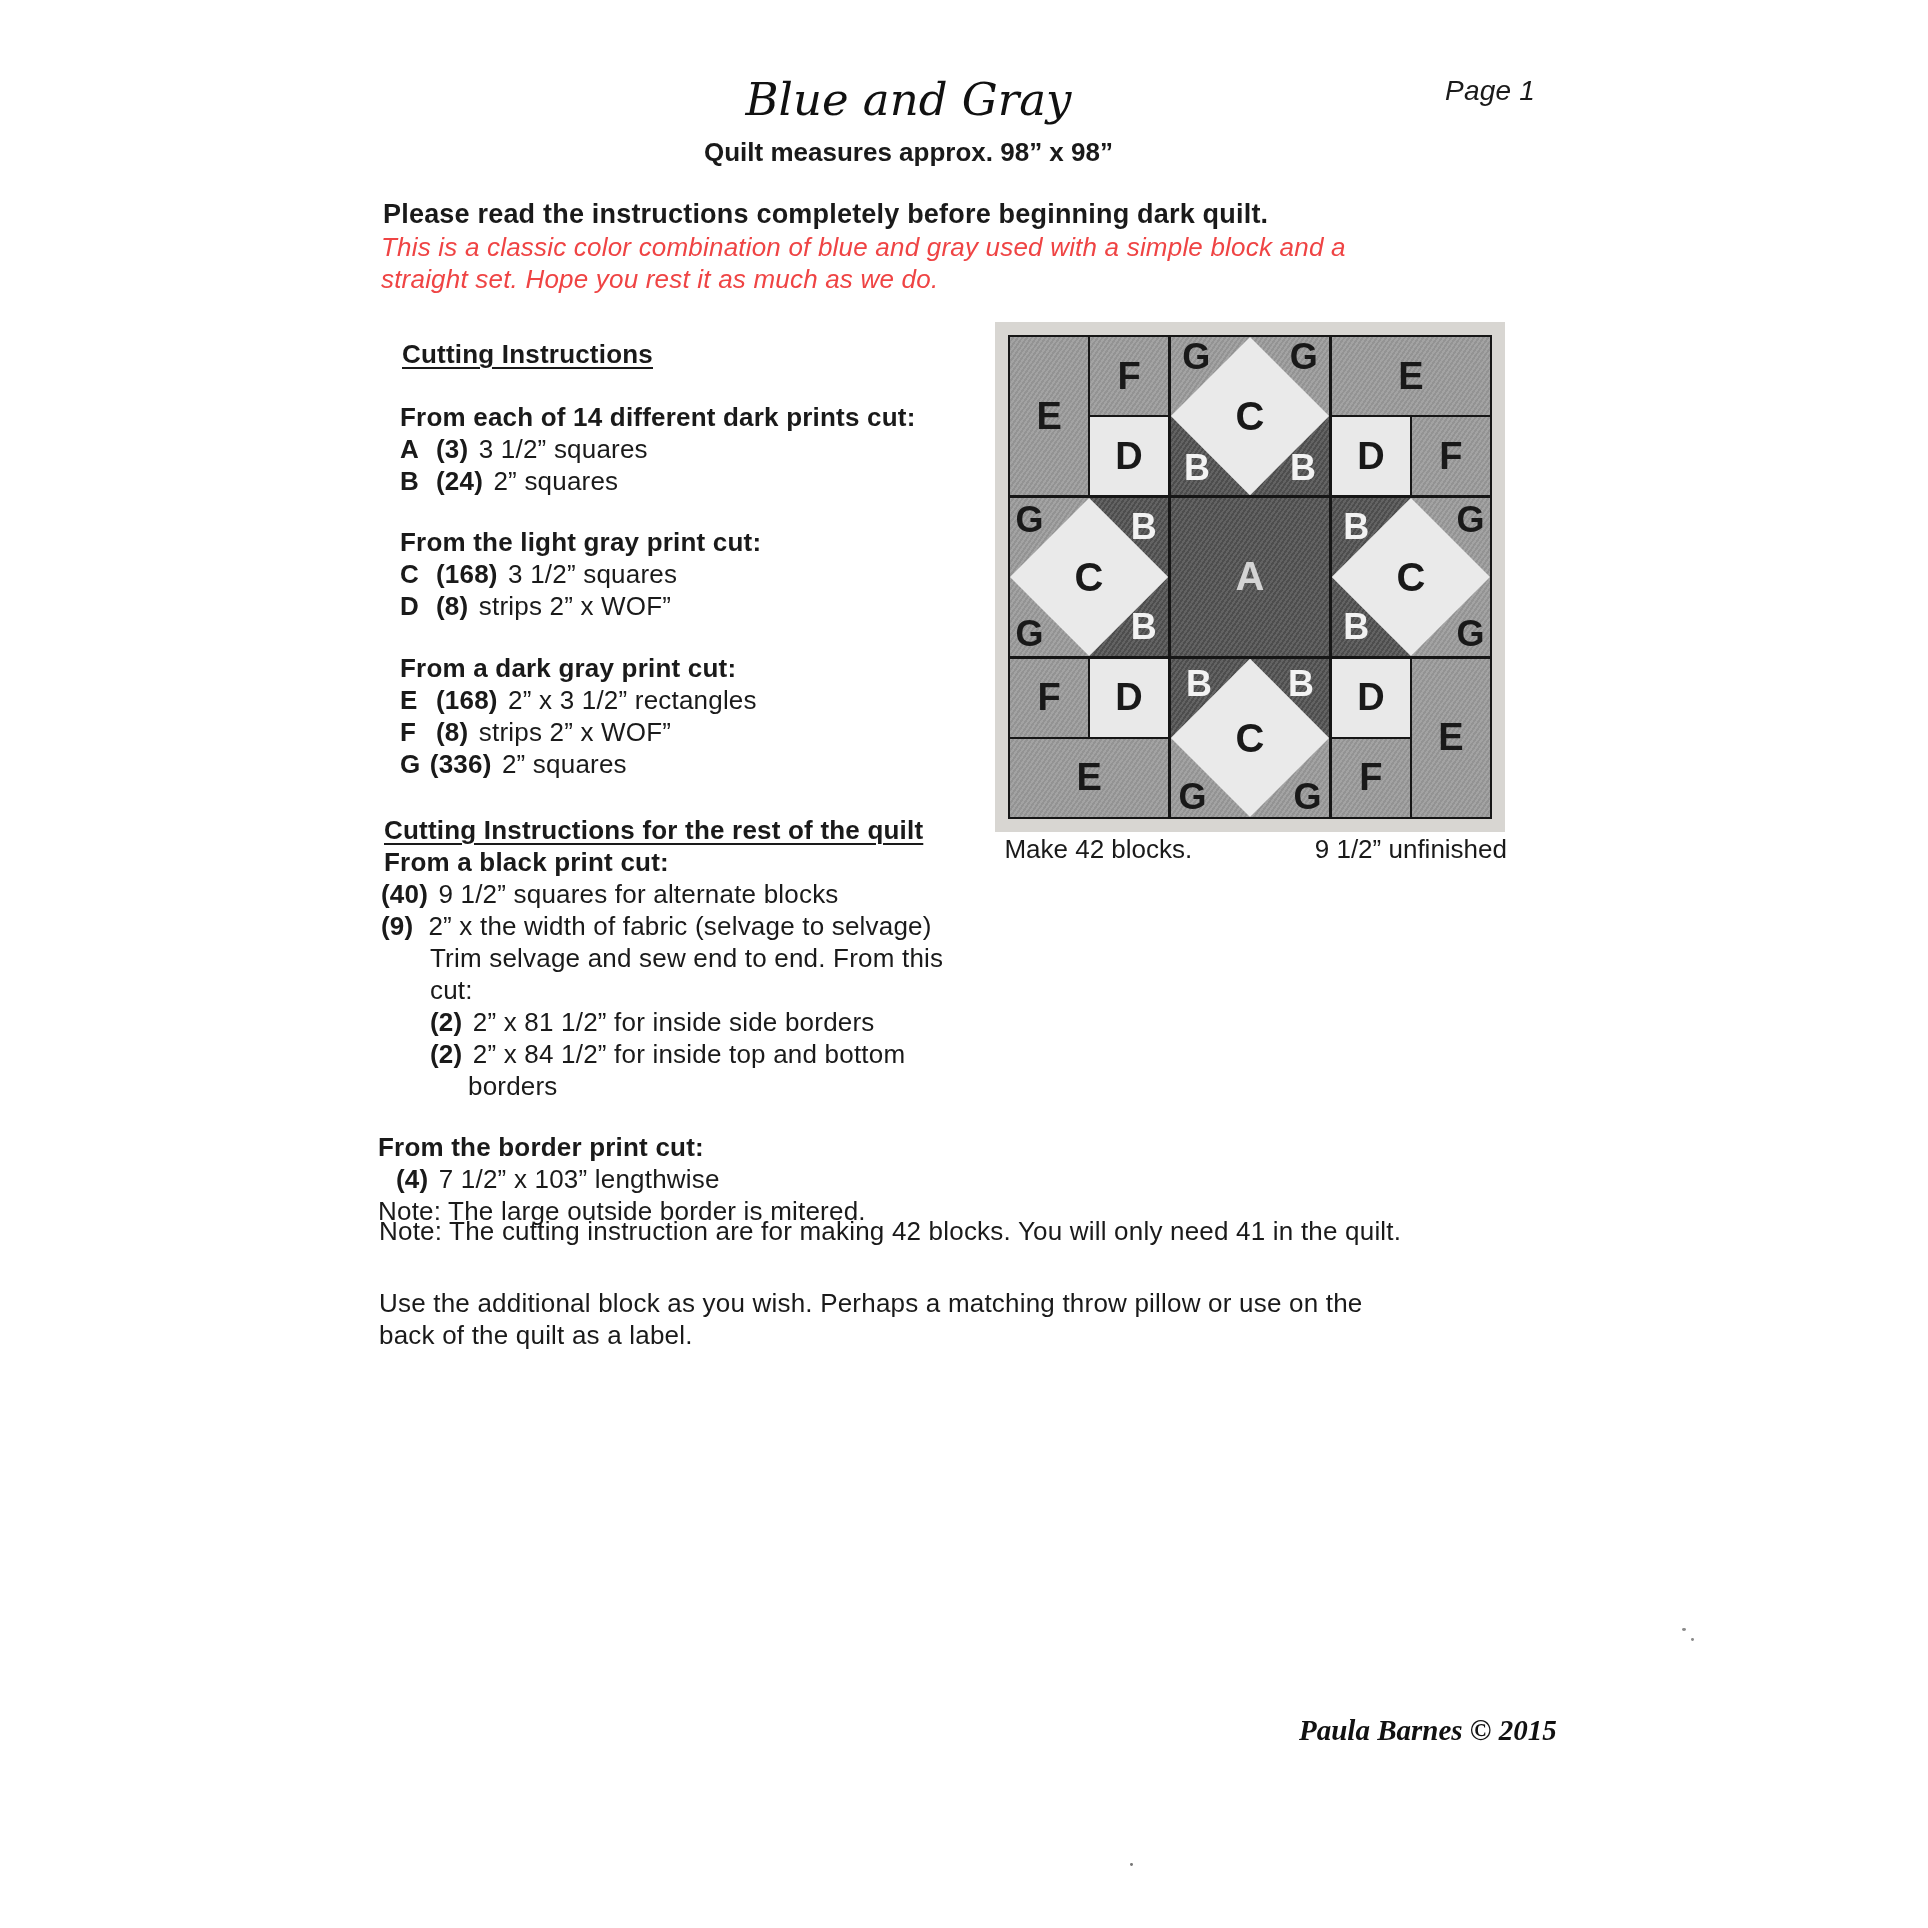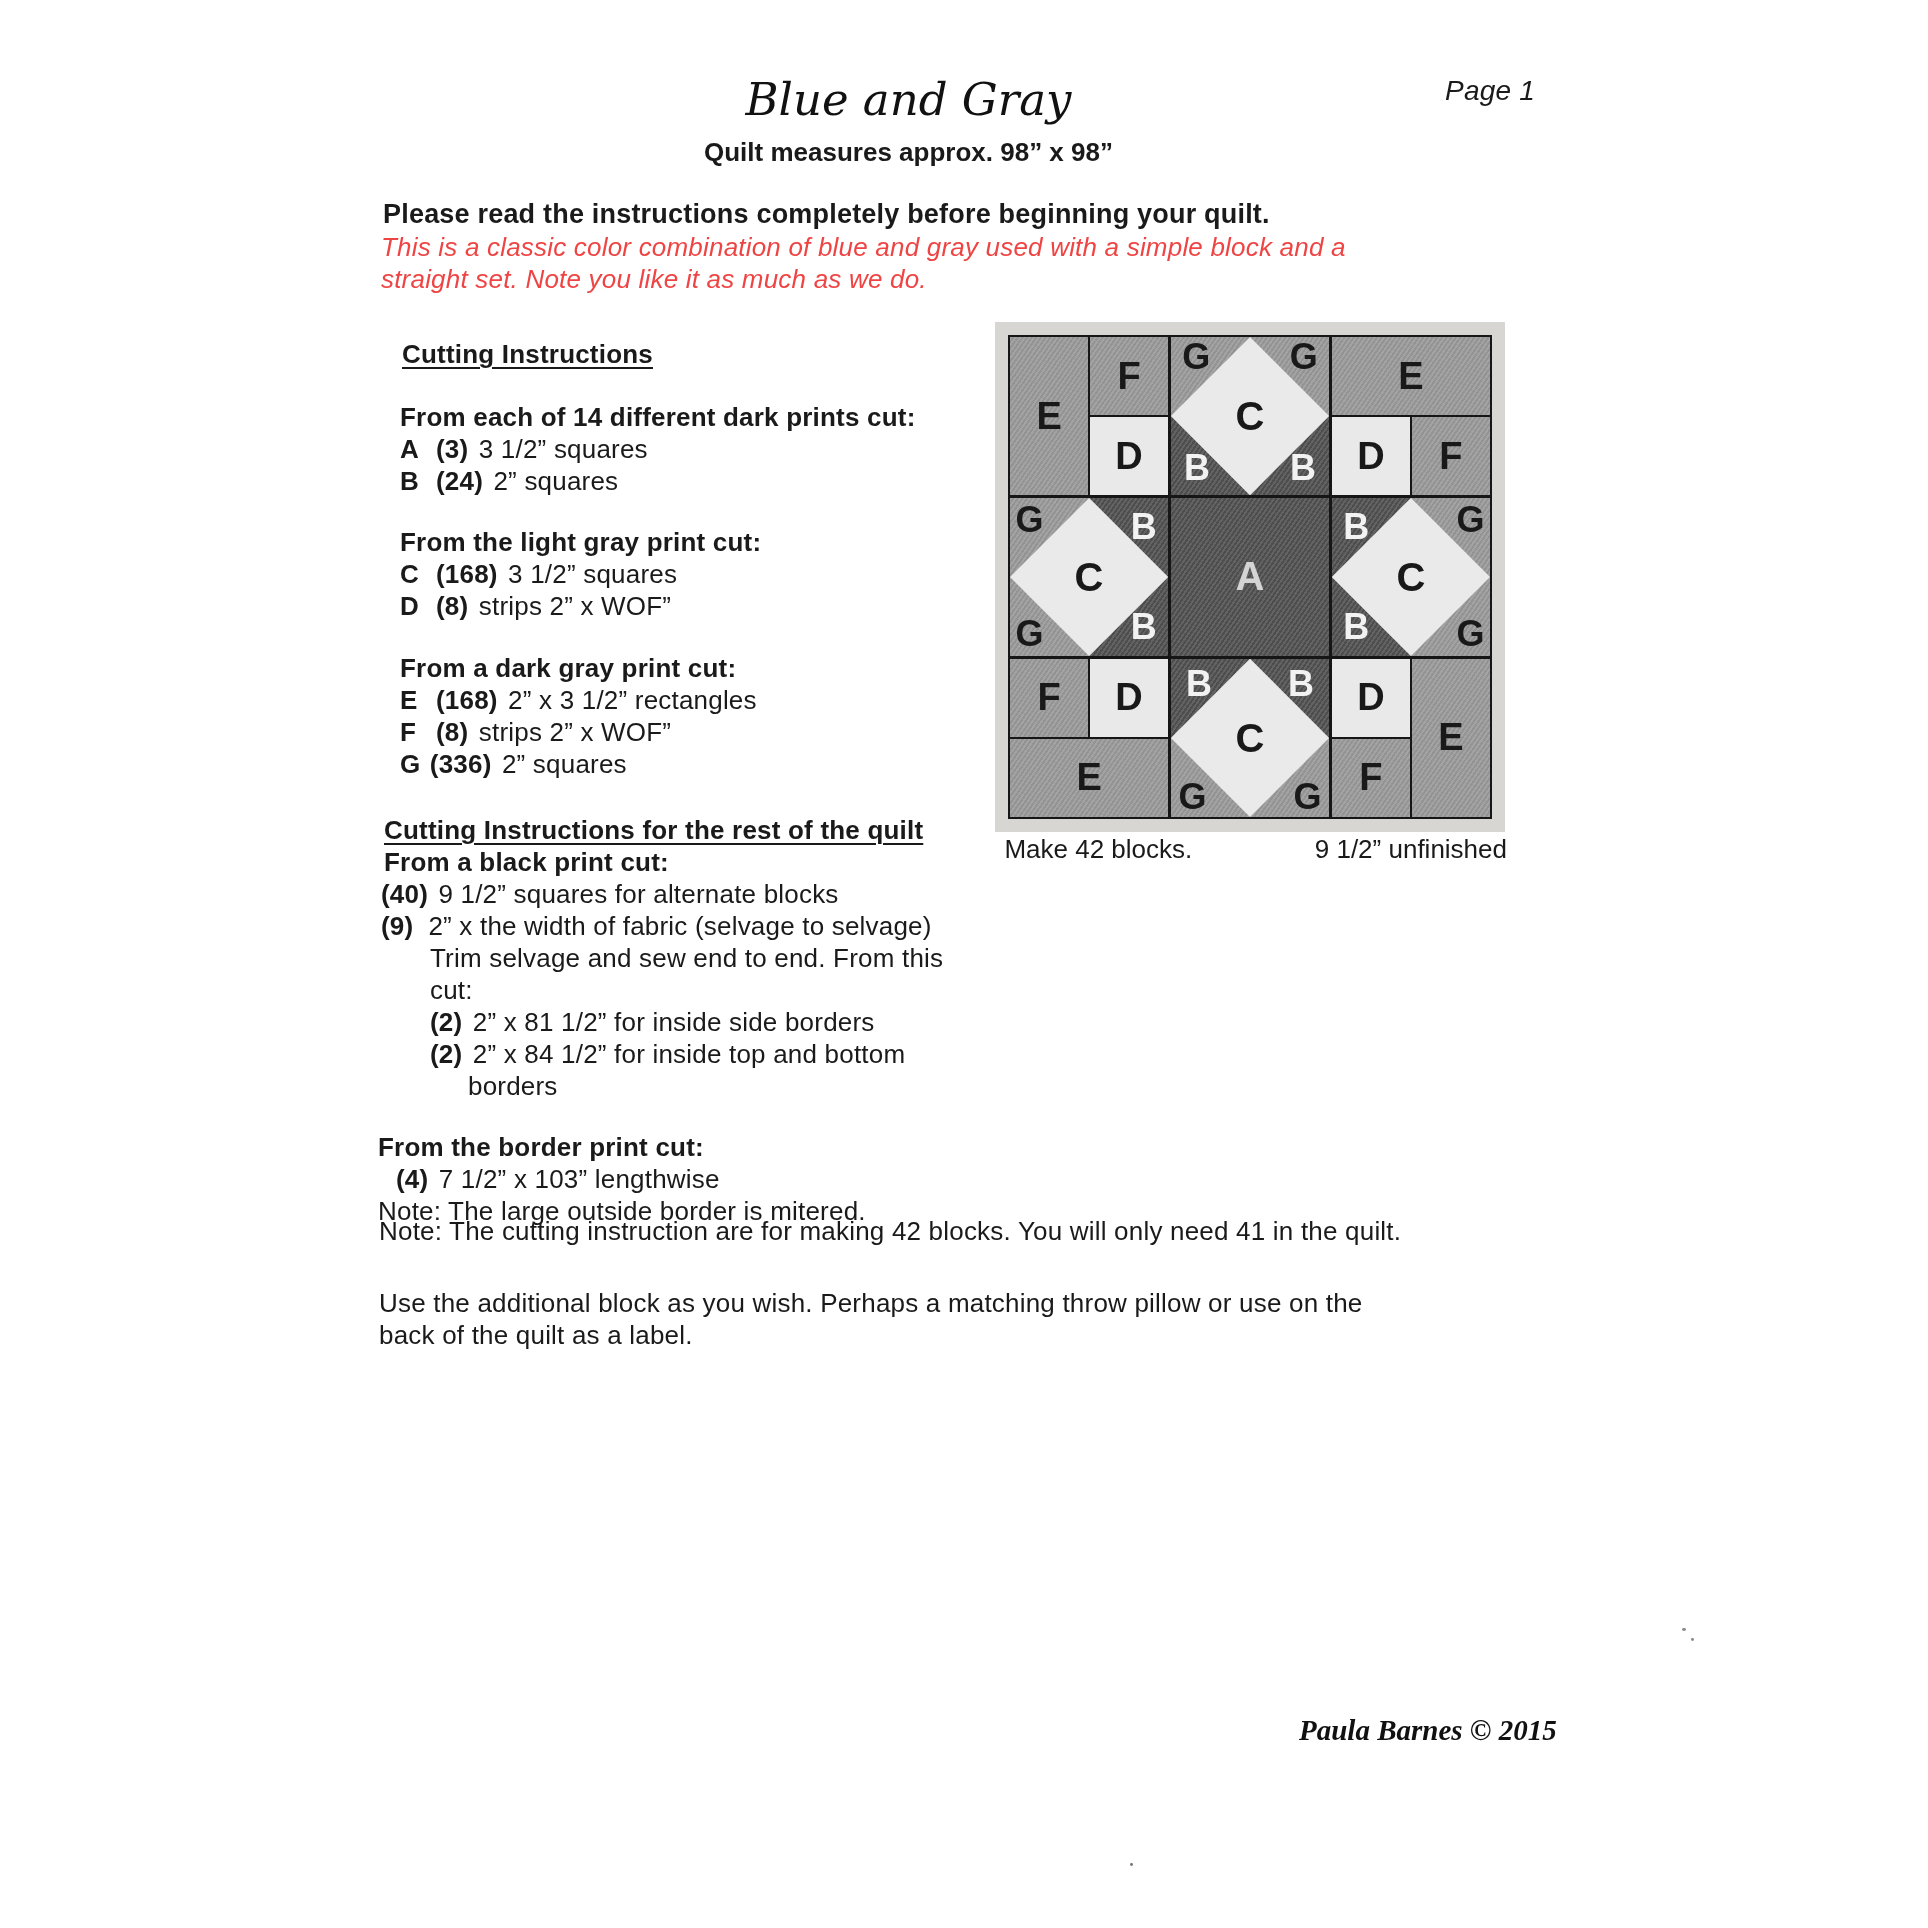--- a/index.html
+++ b/index.html
@@ -69,23 +69,23 @@
 </style>
 </head>
 <body>
 
 <div class="page">
 
   <div class="ln it" style="left:1445px;top:75px;font-size:28px;">Page 1</div>
   <div class="title">Blue and Gray</div>
   <div class="subtitle">Quilt measures approx. 98” x 98”</div>
 
-  <div class="ln b" style="left:383px;top:198px;font-size:27px;">Please read the instructions completely before beginning your quilt.</div>
+  <div class="ln b" style="left:383px;top:198px;font-size:27px;">Please read the instructions completely before beginning dark quilt.</div>
   <div class="ln scanit" style="left:381px;top:231px;">This is a classic color combination of blue and gray used with a simple block and a</div>
-  <div class="ln scanit" style="left:381px;top:263px;">straight set. Note you like it as much as we do.</div>
+  <div class="ln scanit" style="left:381px;top:263px;">straight set. Hope you rest it as much as we do.</div>
 
   <div class="ln b u" style="left:402px;top:338px;">Cutting Instructions</div>
 
   <div class="ln b" style="left:400px;top:401px;">From each of 14 different dark prints cut:</div>
   <div class="ln" style="left:400px;top:433px;"><span class="lab">A</span><span class="qty">(3)</span><span>3 1/2” squares</span></div>
   <div class="ln" style="left:400px;top:465px;"><span class="lab">B</span><span class="qty">(24)</span><span>2” squares</span></div>
 
   <div class="ln b" style="left:400px;top:526px;">From the light gray print cut:</div>
   <div class="ln" style="left:400px;top:558px;"><span class="lab">C</span><span class="qty">(168)</span><span>3 1/2” squares</span></div>
   <div class="ln" style="left:400px;top:590px;"><span class="lab">D</span><span class="qty">(8)</span><span>strips 2” x WOF”</span></div>

